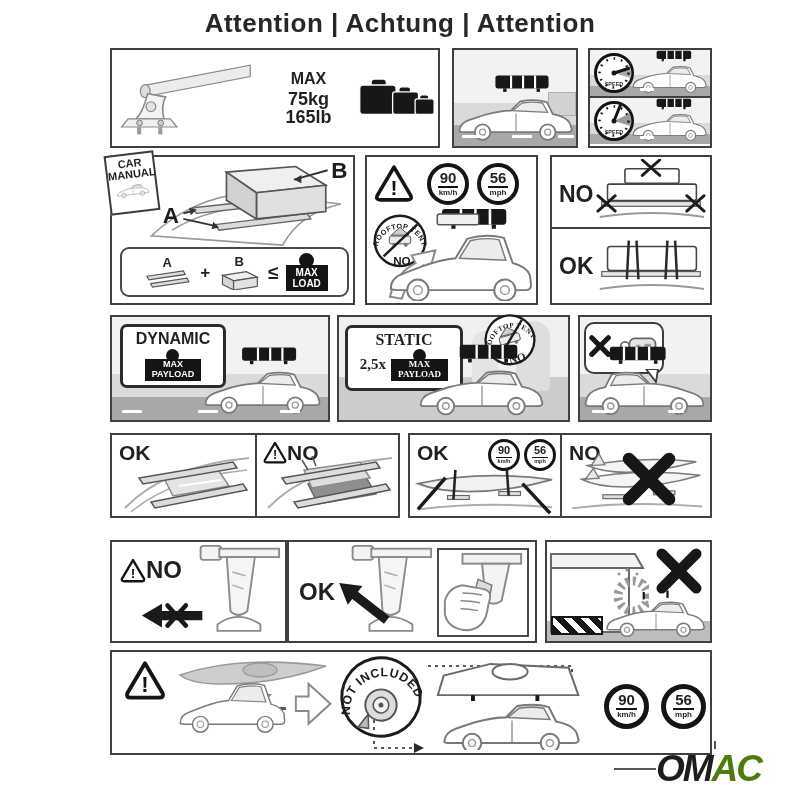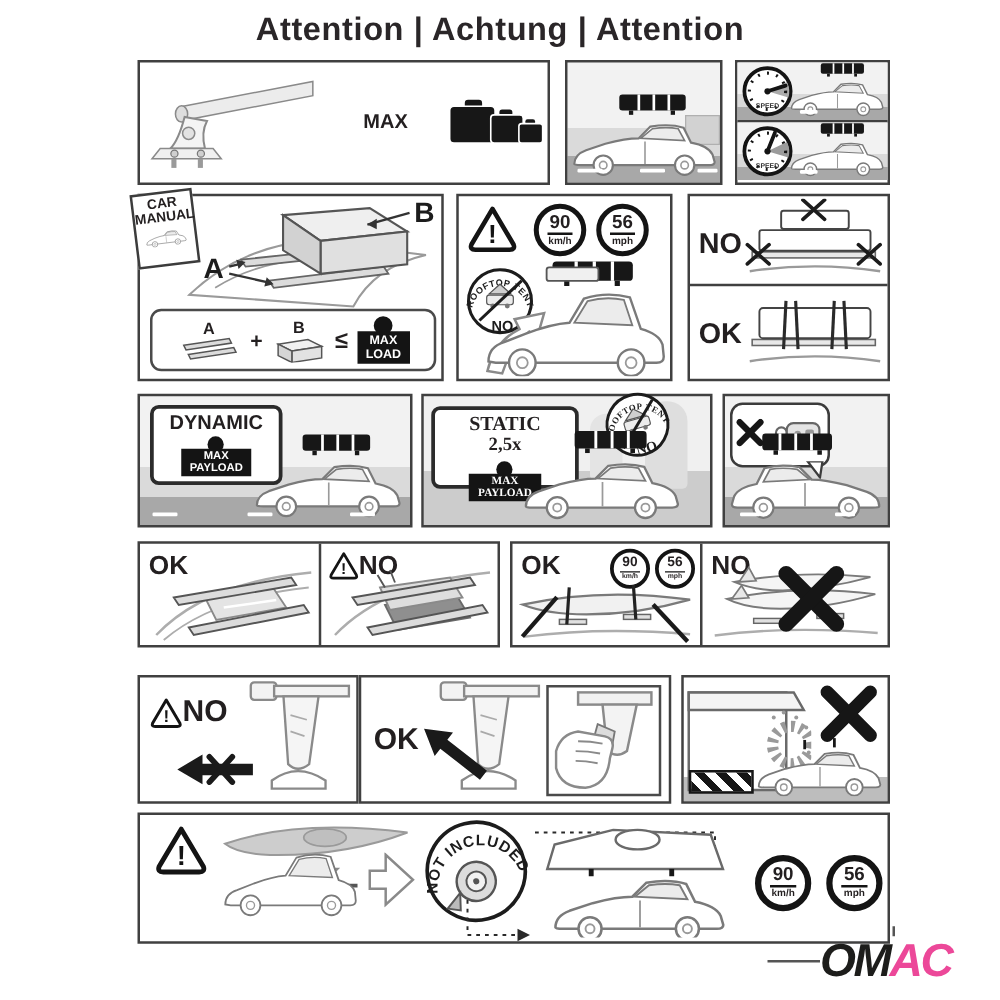--- a/index.html
+++ b/index.html
@@ -71,20 +71,21 @@
       <path d="M34 40 Q28 63 20 71 L54 71 Q50 55 56 44 Z" fill="#f4f4f4" stroke="#8a8a8a" stroke-width="2"></path>
       <circle cx="38" cy="56" r="6" fill="#e2e2e2" stroke="#8a8a8a" stroke-width="1.5"></circle>
       <polygon points="10,71 62,71 70,81 2,81" fill="#f0f0f0" stroke="#8a8a8a" stroke-width="1.5"></polygon>
       <circle cx="24" cy="76" r="3.5" fill="#cfcfcf" stroke="#777" stroke-width="1.2"></circle>
       <circle cx="50" cy="76" r="3.5" fill="#cfcfcf" stroke="#777" stroke-width="1.2"></circle>
       <rect x="21" y="81" width="5" height="9" fill="#9a9a9a"></rect>
       <rect x="47" y="81" width="5" height="9" fill="#9a9a9a"></rect>
     </svg>
     <div style="text-align:center;min-width:88px;">
       <div class="lbl" style="font-size:16px">MAX</div>
+      <div class="lbl" style="font-size:18px;margin-top:3px">75kg 165lb</div>
     </div>
     <svg viewBox="0 0 92 58" width="92" height="58">
       <rect x="16" y="8" width="16" height="10" rx="3" fill="#171717"></rect>
       <rect x="2" y="14" width="42" height="34" rx="4" fill="#171717" stroke="#fff" stroke-width="1.5"></rect>
       <rect x="48" y="17" width="12" height="8" rx="2.5" fill="#171717"></rect>
       <rect x="40" y="22" width="30" height="26" rx="3" fill="#171717" stroke="#fff" stroke-width="1.5"></rect>
       <rect x="72" y="26" width="9" height="6" rx="2" fill="#171717"></rect>
       <rect x="66" y="30" width="22" height="18" rx="2.5" fill="#171717" stroke="#fff" stroke-width="1.5"></rect>
     </svg>
   </div>
@@ -272,21 +273,21 @@
     <div class="dash" style="left:10px;bottom:7px;"></div>
     <div class="dash" style="left:86px;bottom:7px;"></div>
     <div class="dash" style="left:168px;bottom:7px;"></div>
   </div>
 
   <div class="panel" style="left:337px;top:315px;width:233px;height:107px;background:linear-gradient(to bottom,#f0f0f0 0%,#f0f0f0 58%,#cccccc 58%,#cccccc 100%);overflow:visible;font-family:Liberation Serif, serif;">
     <div style="position:absolute;right:18px;top:4px;width:34px;height:70px;background:#dedede;border-radius:16px 16px 4px 4px;"></div>
     <div style="position:absolute;right:70px;top:14px;width:26px;height:52px;background:#e4e4e4;border-radius:13px 13px 3px 3px;"></div>
     <div class="signboard" style="position:absolute;left:6px;top:8px;width:118px;height:66px;">
       <div class="lbl" style="font-size:16px;margin-top:4px">STATIC</div>
-      <div style="display:flex;align-items:center;gap:5px;margin-top:1px;flex-direction:column;">
+      <div style="display:flex;align-items:center;gap:5px;margin-top:1px;">
         <span class="lbl" style="font-size:15px">2,5x</span>
         <div class="weight">
           <div class="knob" style="width:13px;height:13px"></div>
           <div class="wbox" style="font-size:9px;padding:1px 7px;">
             <div>MAX</div>
             <div>PAYLOAD</div>
           </div>
         </div>
       </div>
     </div>
@@ -517,18 +518,18 @@
       <div class="sign" style="width:45px;height:45px;border-width:5px">
         <span class="v" style="font-size:15px">56</span>
         <span class="u" style="font-size:8px">mph</span>
       </div>
     </div>
   </div>
 
   <div style="position:absolute;left:614px;top:750px;display:flex;align-items:center;">
     <div style="width:42px;height:2px;background:#555;"></div>
     <div style="position:relative;font-style:italic;font-weight:bold;font-size:37px;letter-spacing:-2px;line-height:1;">
-      <span style="color:#1d1d1b">OM</span><span style="color:#ec4899">AC</span>
+      <span style="color:#1d1d1b">OM</span><span style="color:#4d7c0f">AC</span>
       <div style="position:absolute;left:58px;top:-9px;width:2px;height:8px;background:#555;"></div>
     </div>
   </div>
 
 </div>
 
 </body></html>

